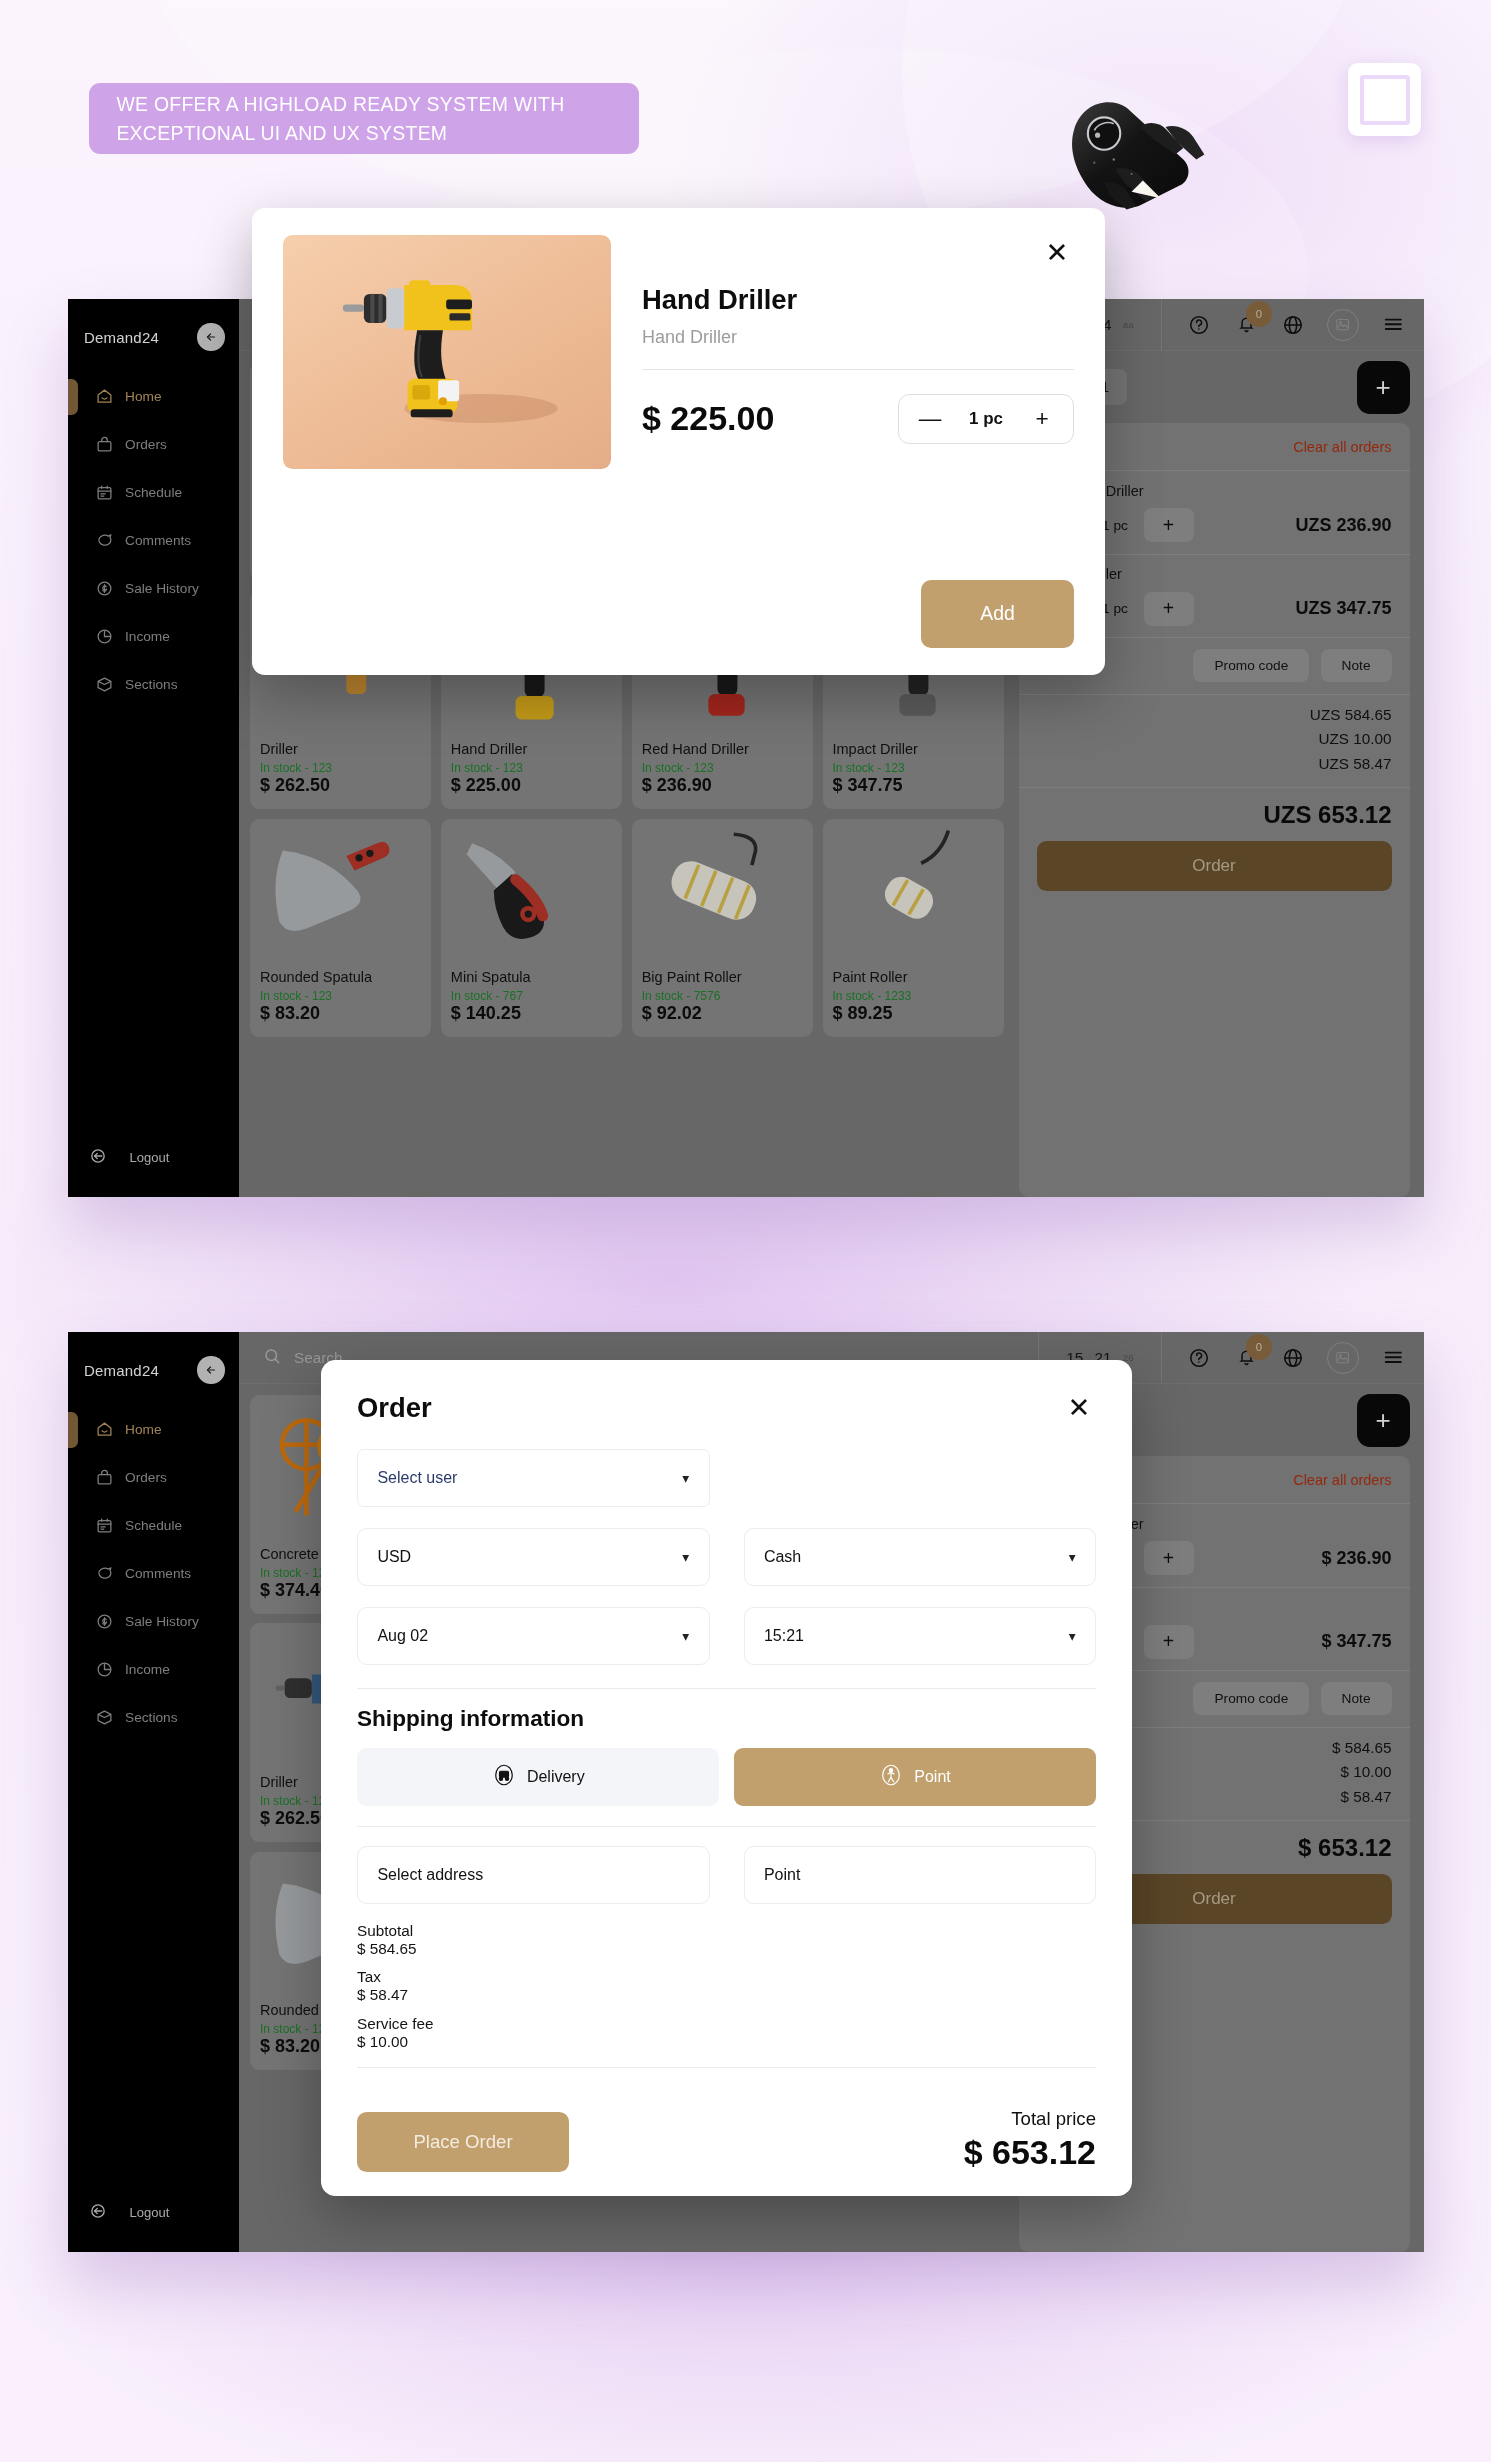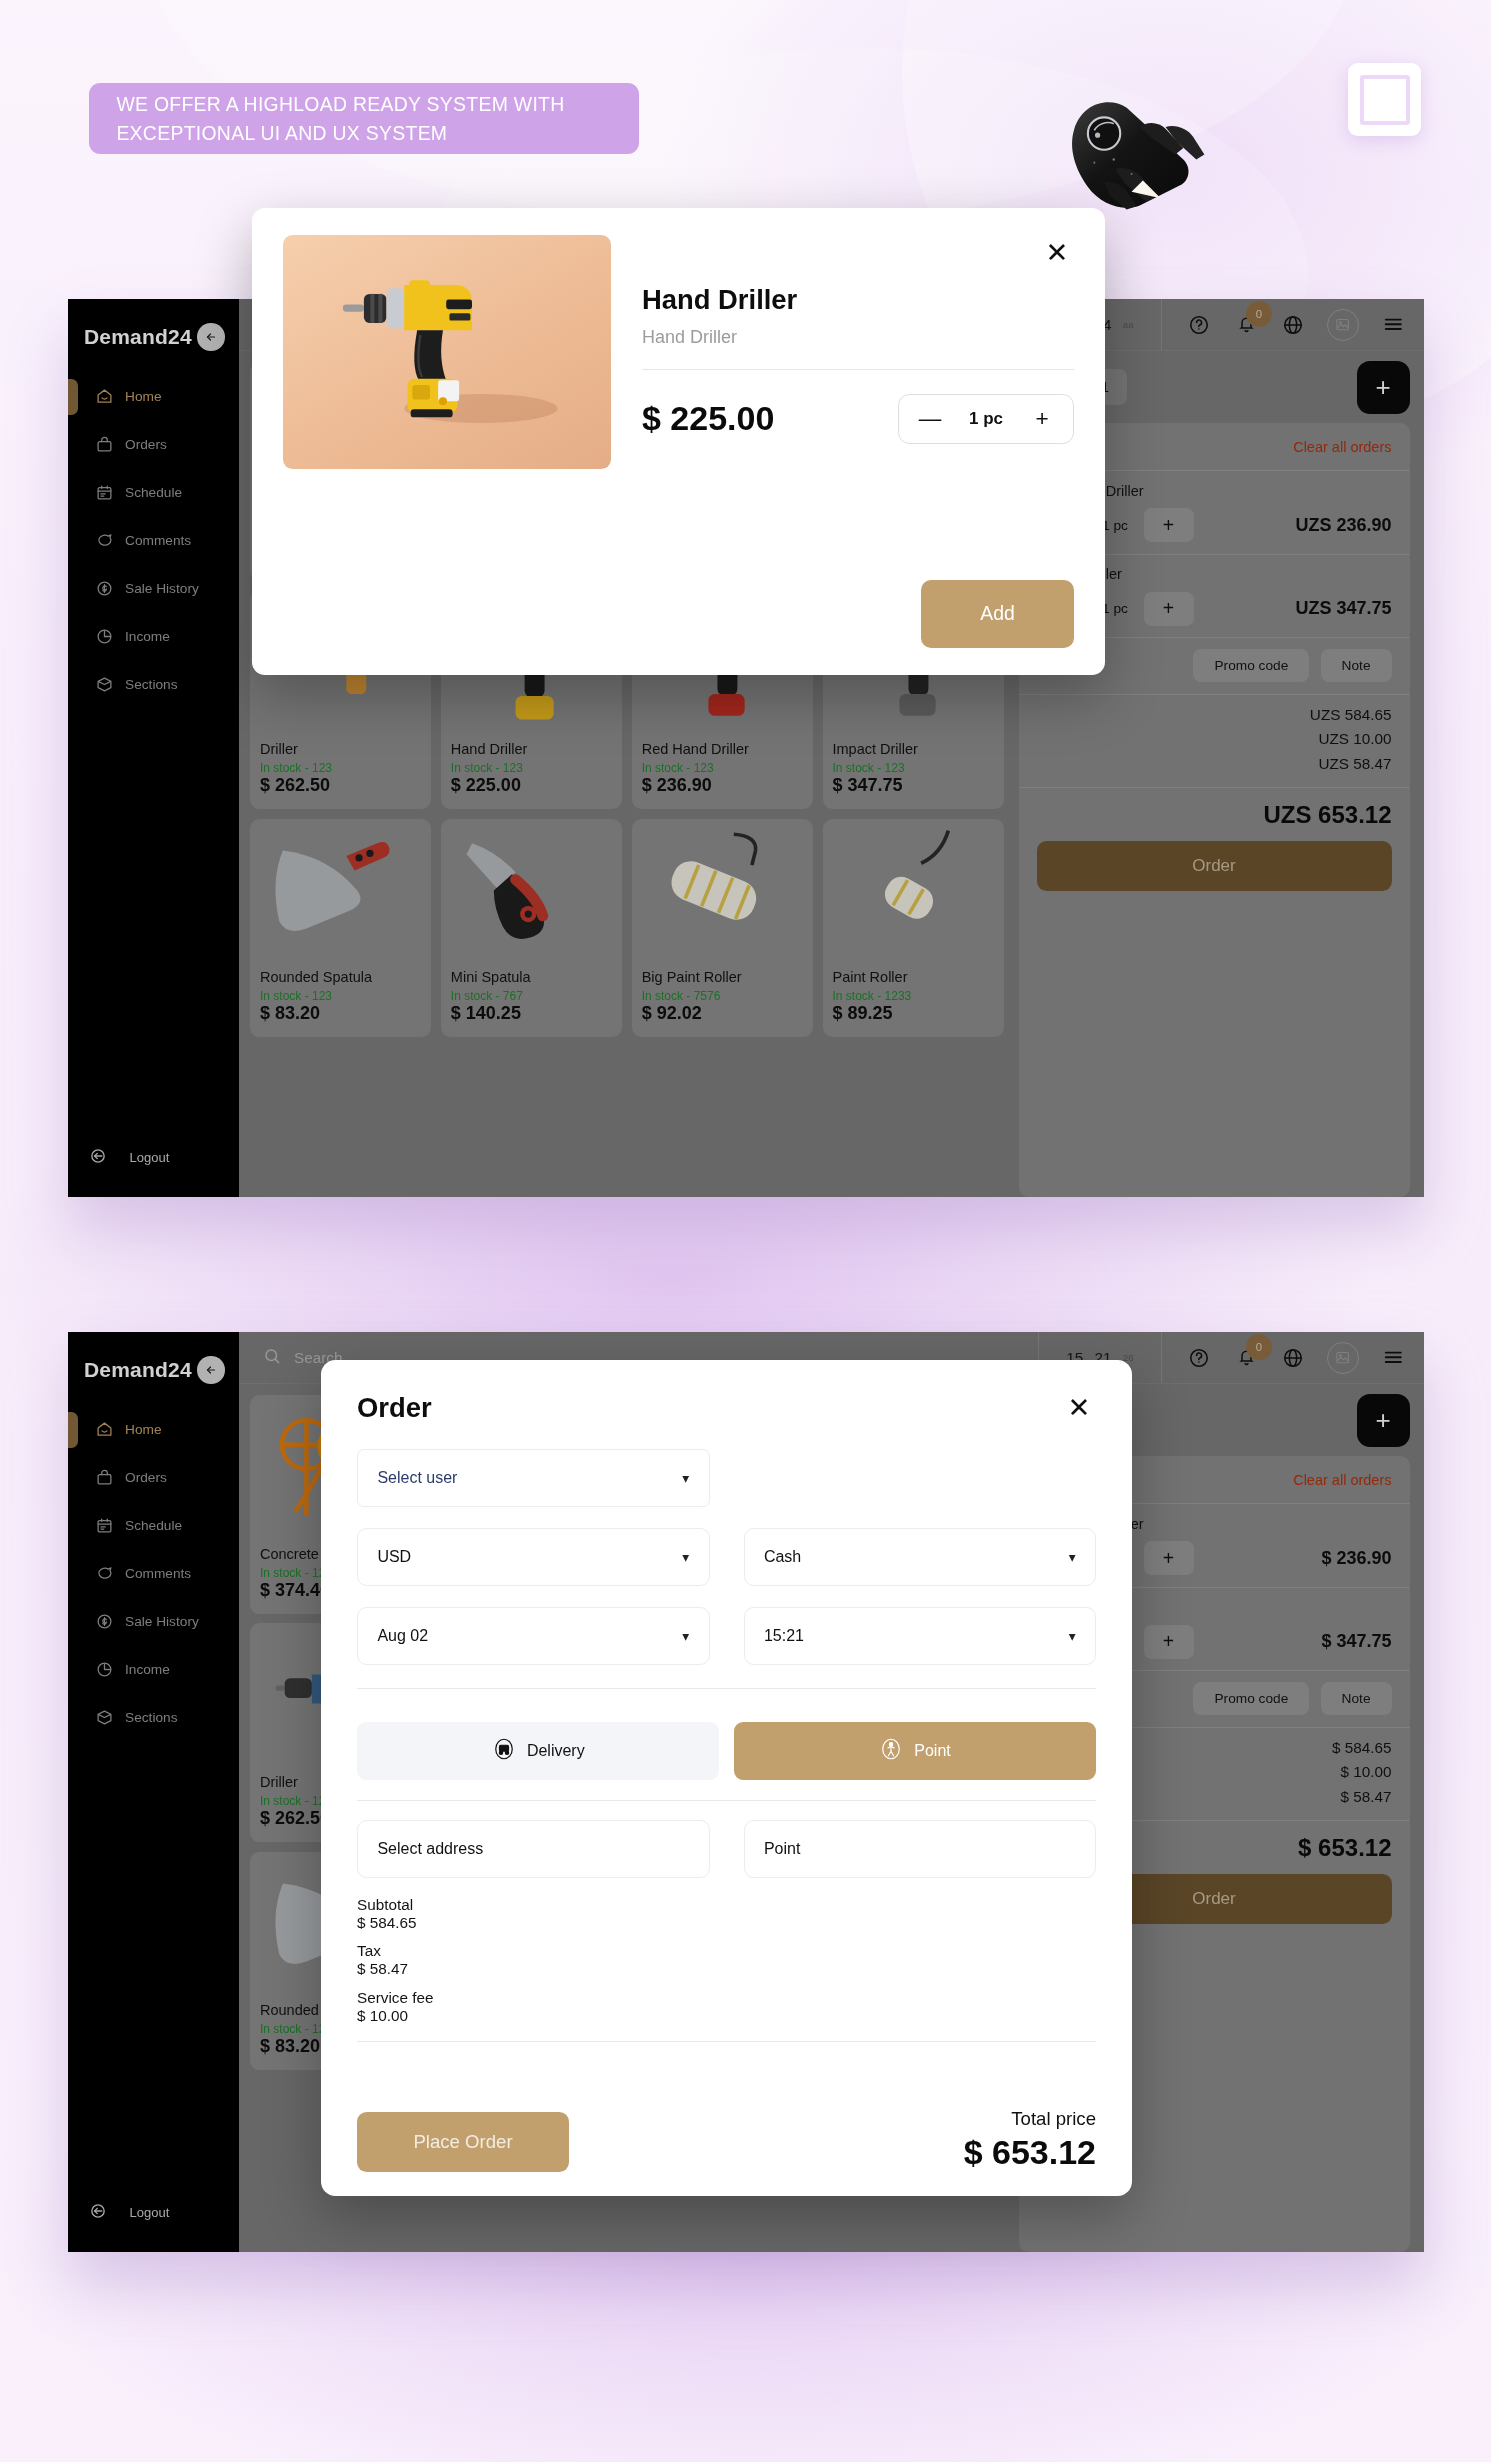--- a/index.html
+++ b/index.html
@@ -100,21 +100,21 @@
     background: #000000;
     position: relative;
     display: flex; flex-direction: column;
     padding-top: 21px;
     z-index: 5;
   }
   .brand-row {
     display: flex; align-items: center; justify-content: space-between;
     padding: 0 14.5px 0 16px; height: 34px;
   }
-  .brand-name { color: #ffffff; font-size: 21px; font-weight: 700; letter-spacing: 0.2px; }
+  .brand-name { color: #ffffff; font-size: 15px; font-weight: 400; letter-spacing: 0.2px; }
   .brand-collapse {
     width: 27.4px; height: 27.4px; border-radius: 50%;
     background: #d9d9d9; color: #202020;
     display: flex; align-items: center; justify-content: center;
     font-size: 13.7px;
   }
   .nav { margin-top: 18px; display: flex; flex-direction: column; }
   .nav-item {
     display: flex; align-items: center; gap: 12px;
     height: 48px; padding-left: 27px;
@@ -1265,20 +1265,21 @@
       <span class="chev">▾</span>
     </div>
     <div class="field">
       <span>15:21</span>
       <span class="chev">▾</span>
     </div>
   </div>
 
   <div class="hr" style="margin:22.6px 0 18px 0"></div>
 
+  <div class="mo-sec-title">Shipping information</div>
 
   <div class="ship-toggle" style="margin-top:16px">
     <div class="ship-btn off">
       <span><svg width="24" height="24" viewBox="0 0 32 32" fill="none" stroke="#111" stroke-width="1.6">
             <ellipse cx="16" cy="16" rx="11" ry="13"></ellipse>
             <rect x="10" y="11" width="12" height="8" rx="1.6" fill="#111"></rect>
             <circle cx="12" cy="21" r="2.2" fill="#111"></circle>
             <circle cx="20" cy="21" r="2.2" fill="#111"></circle>
           </svg></span>
       <span>Delivery</span>

